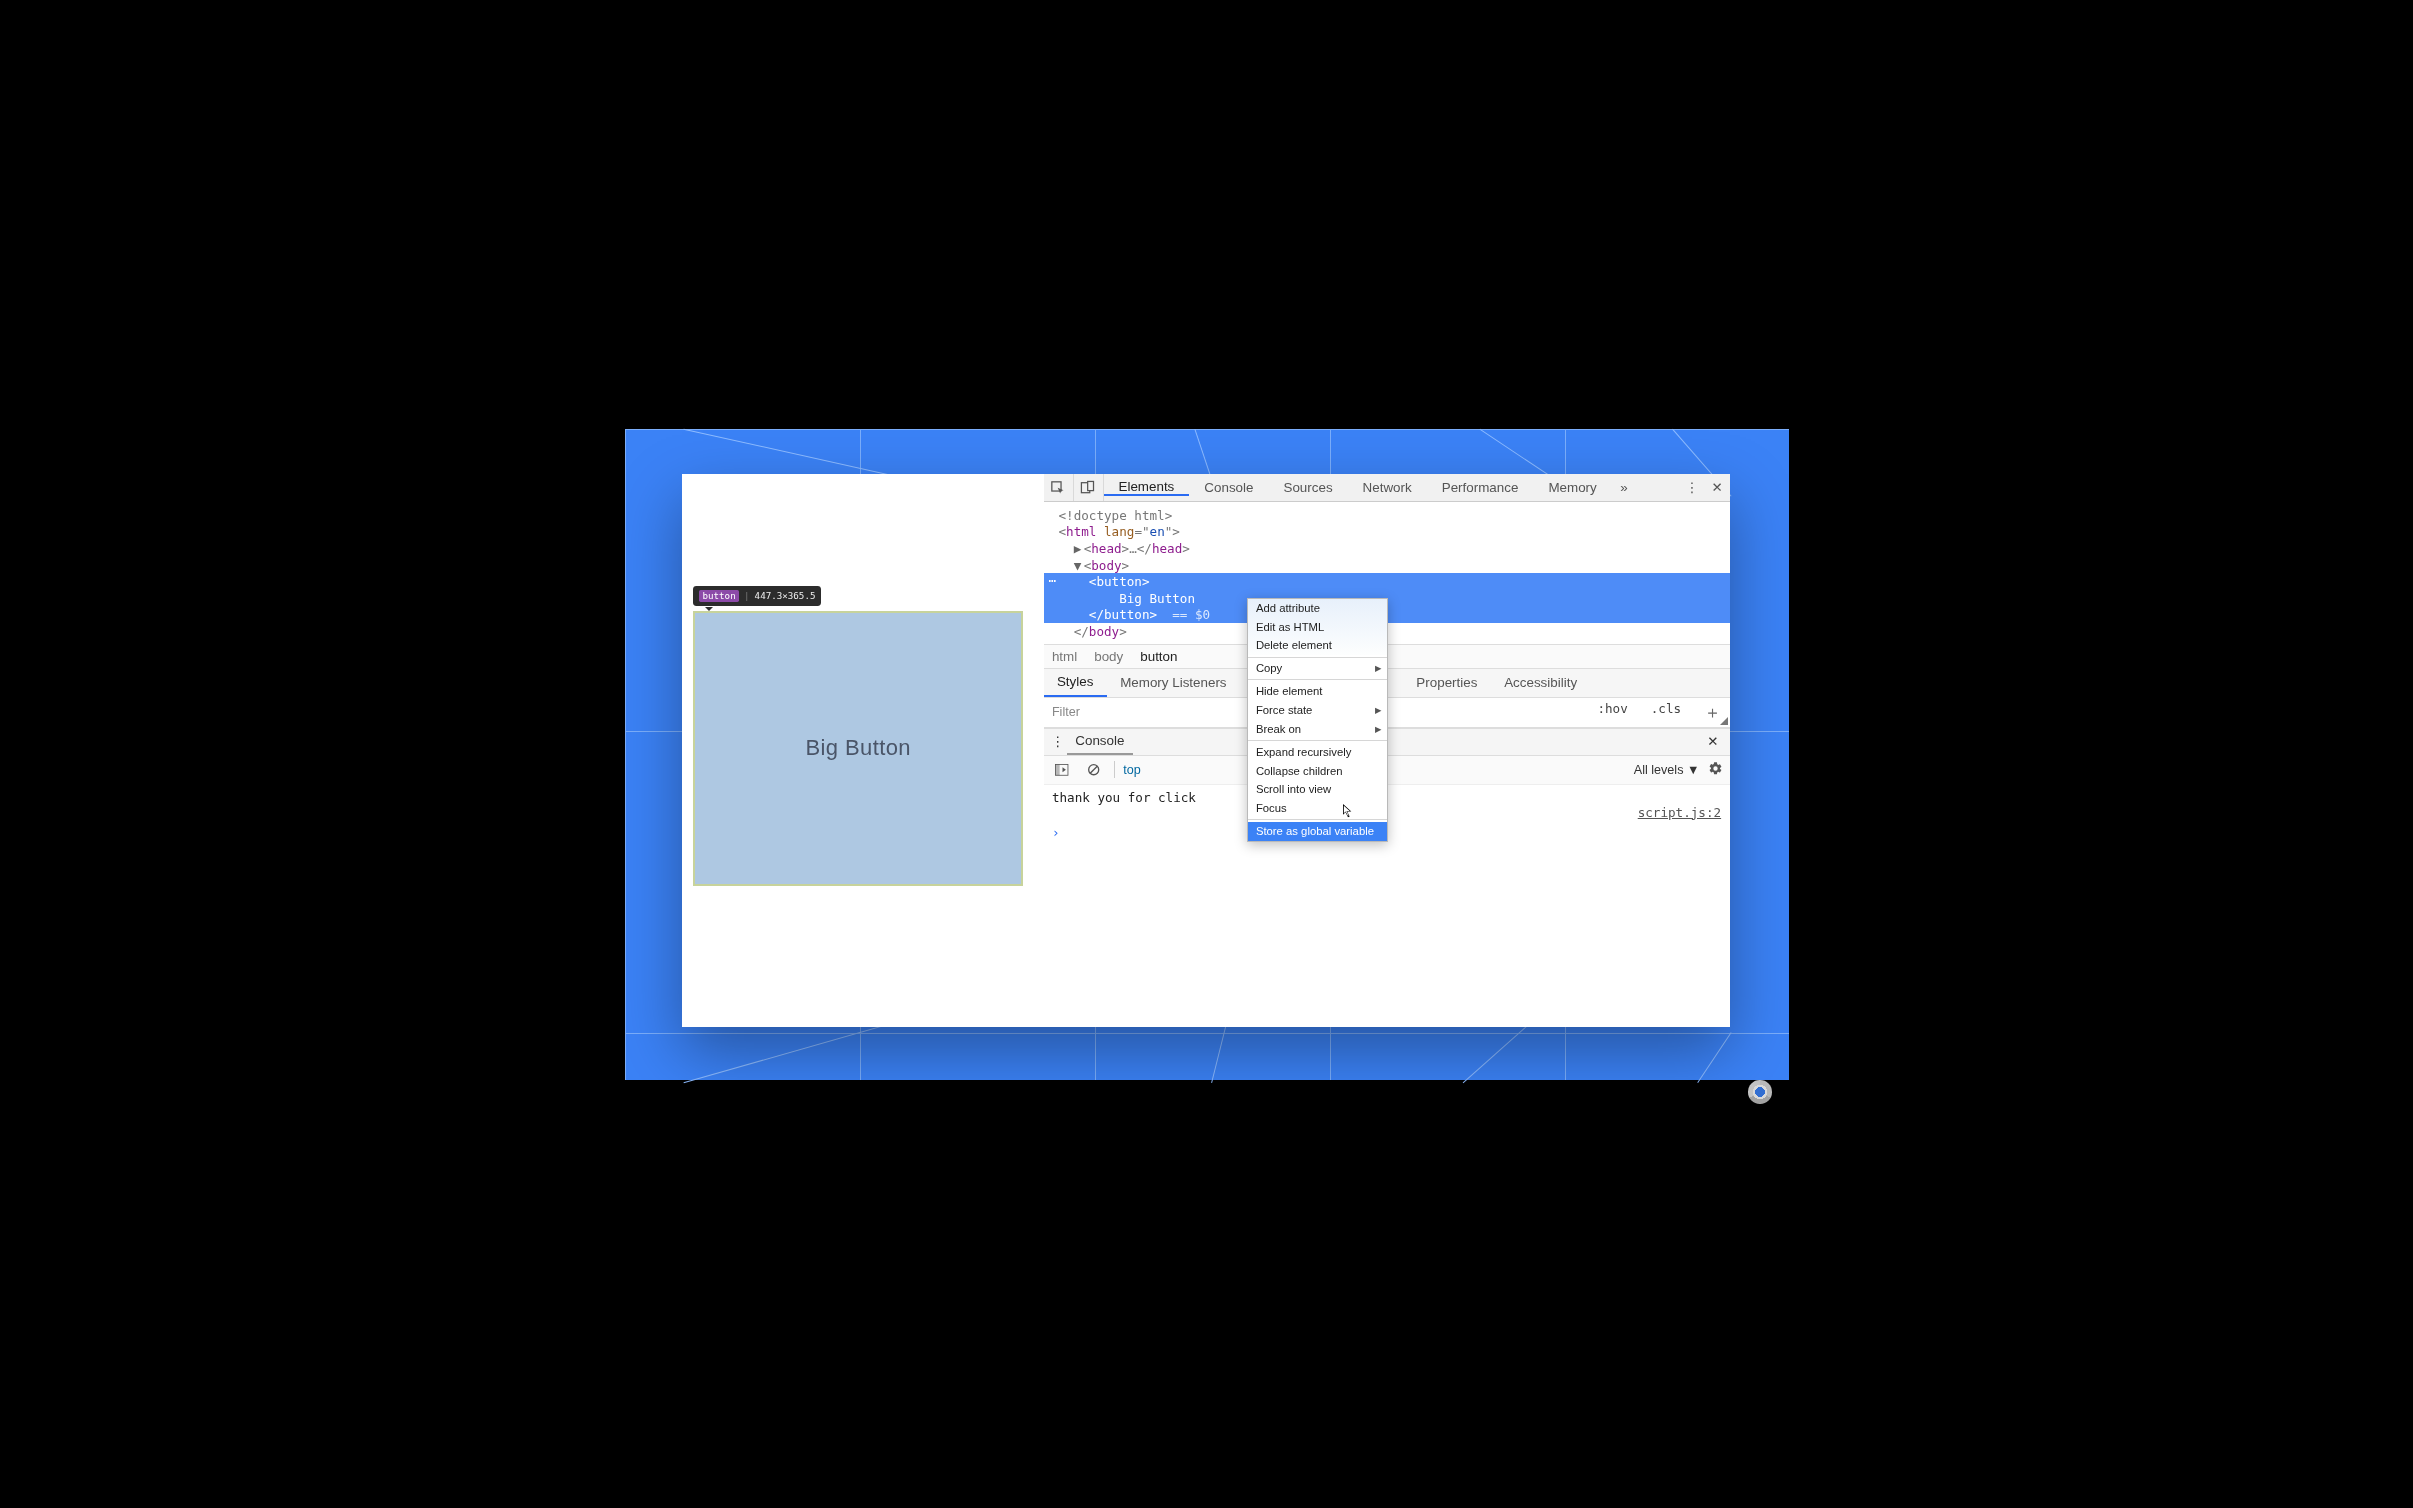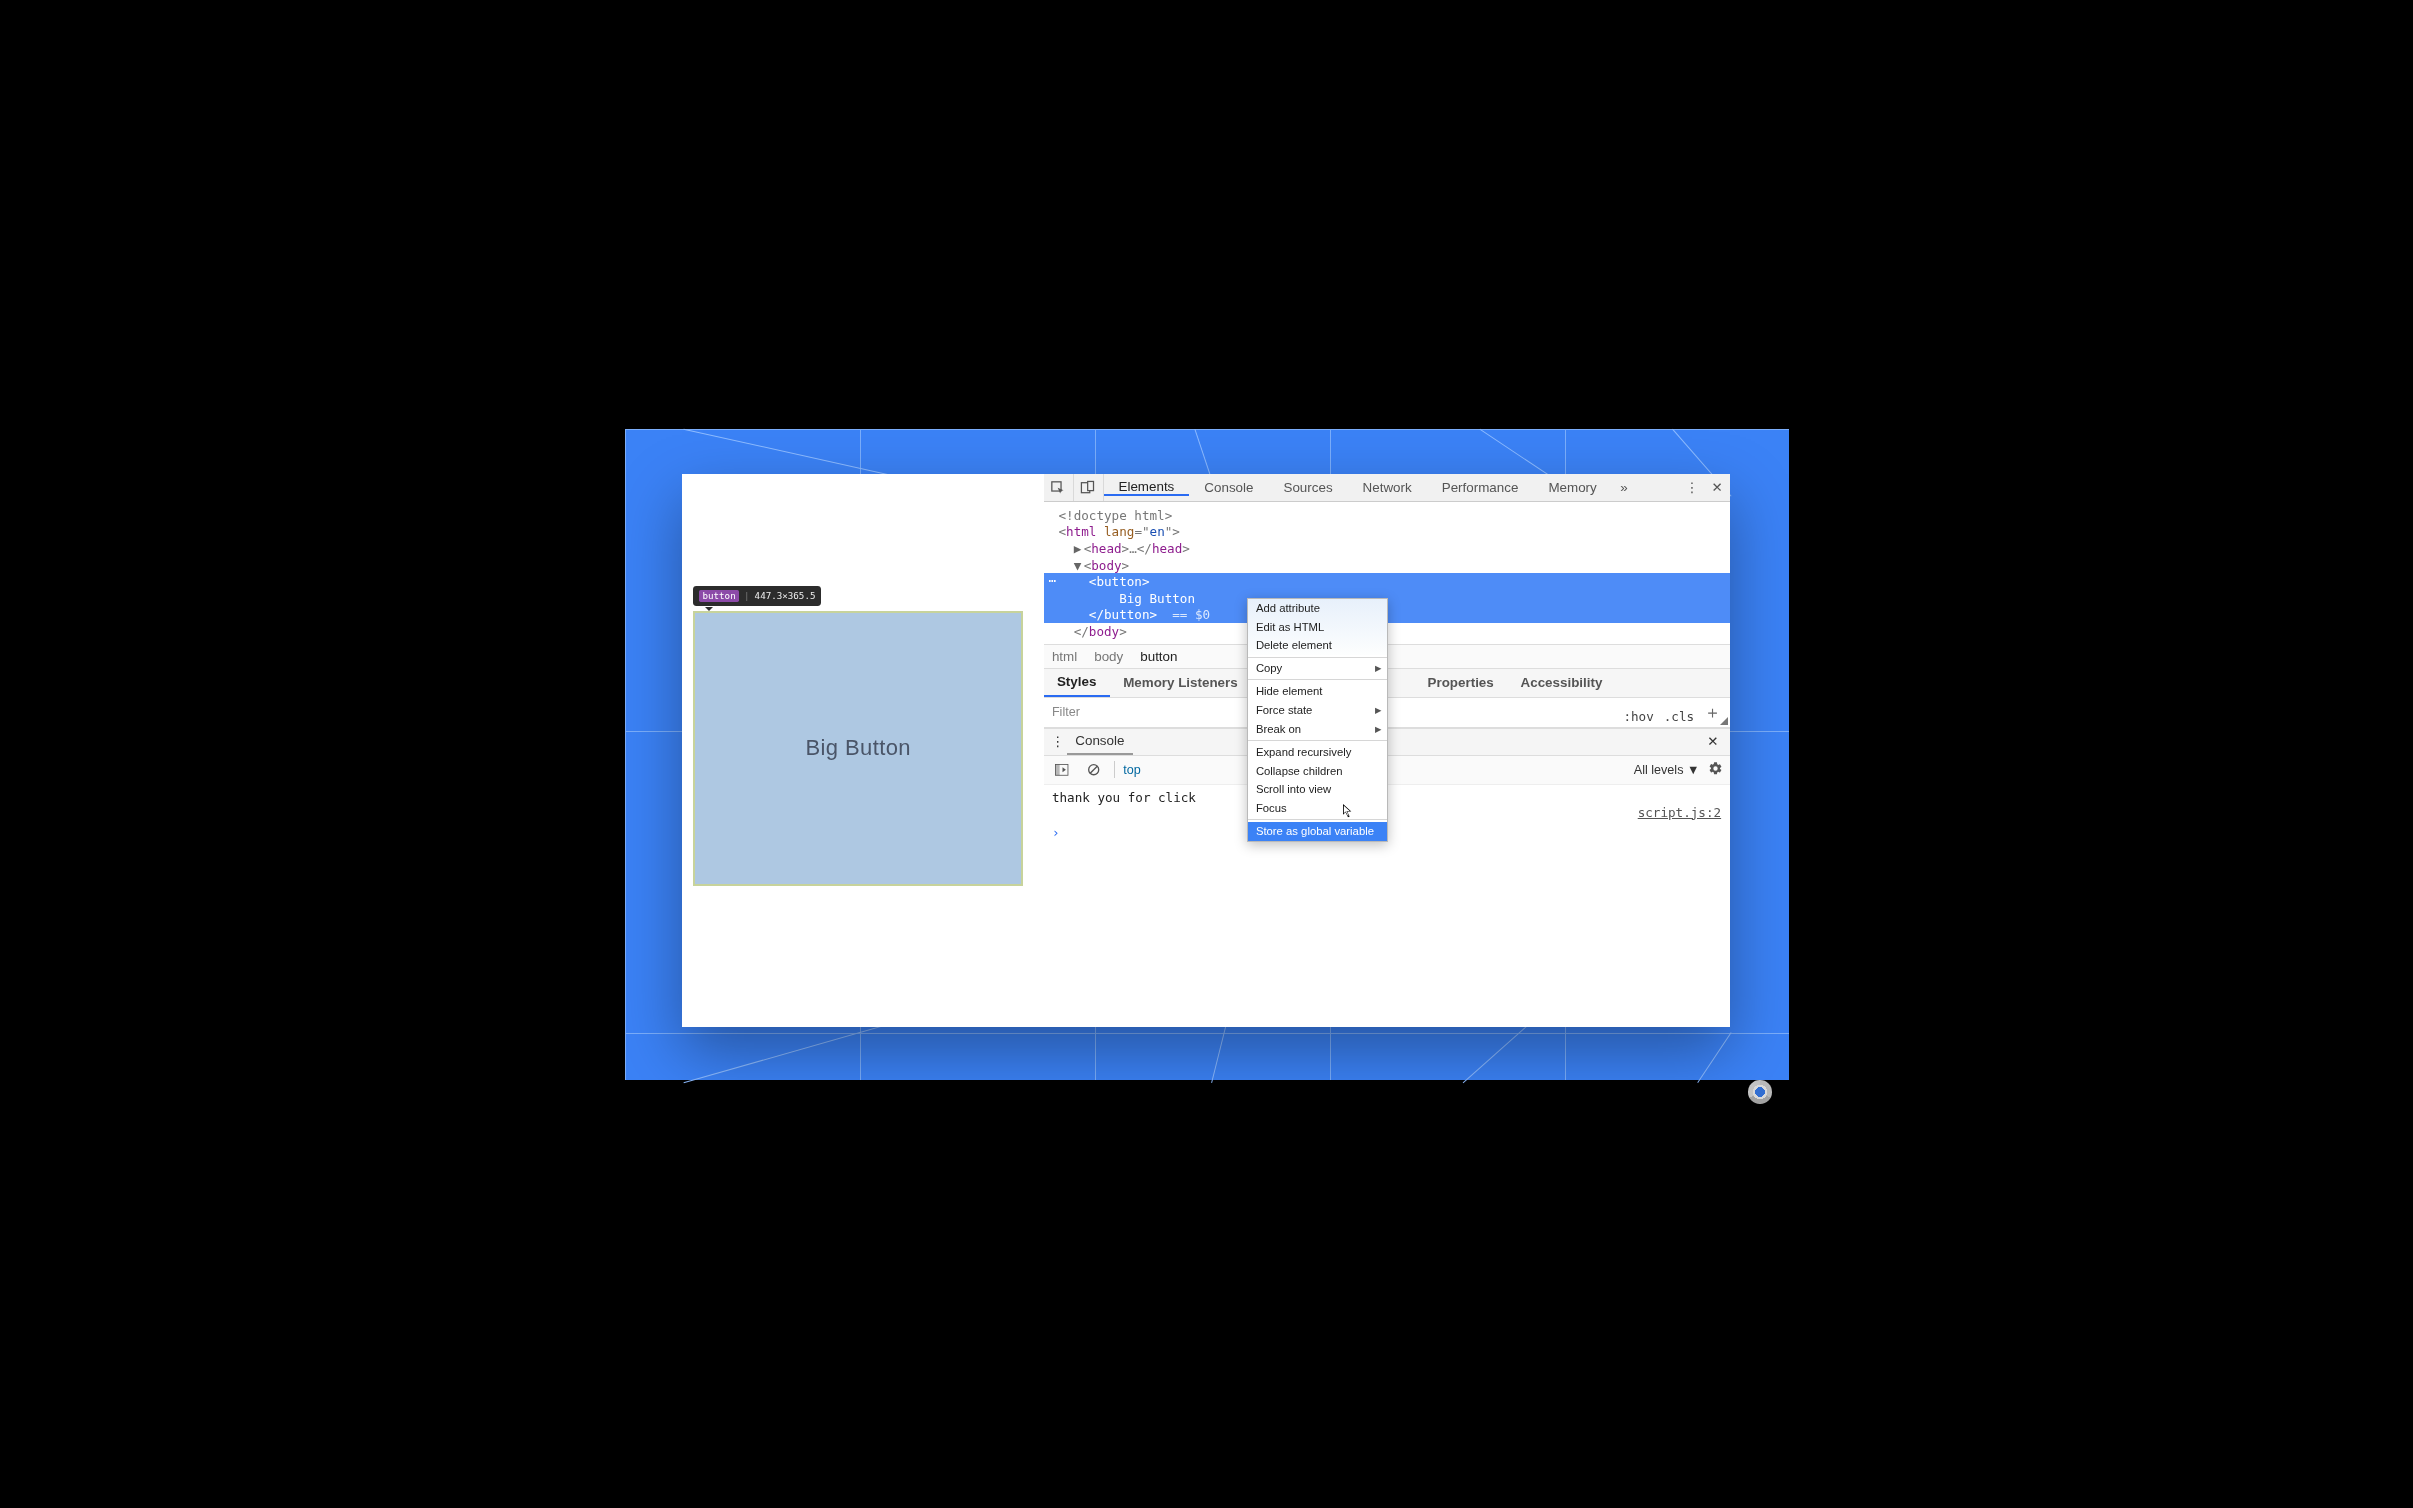--- a/index.html
+++ b/index.html
@@ -124,28 +124,28 @@
     height: 25px; border-top: 0.8px solid #ddd; border-bottom: 0.8px solid #ddd;
     background:#fafafa; display:flex; align-items:center; gap: 17px; padding: 0 8.4px;
     font-size: 13.4px; color: #777;
   }
   .breadcrumb .crumb-active { color: #222; }
 
   .sub-tabs {
     height: 28.5px; border-bottom: 0.8px solid #ddd;
     display:flex; align-items:stretch; font-size:13.4px; color:#555; background:#f6f6f6;
   }
-  .sub-tab { padding: 0 13.4px; display:flex; align-items:center;font-weight:bold; }
+  .sub-tab { padding: 0 13.4px; display:flex; align-items:center; }
   .sub-tab.active { color:#222; border-bottom: 2.5px solid #2a6bf2; }
 
   .filter-row {
     height: 30px; border-bottom: 0.8px solid #ddd; display:flex; align-items:center; padding: 0 8.4px;
     font-size:12.6px; color:#888; background:#fff; position:relative;
   }
-  .filter-row .right { margin-left:auto; display:flex; align-items:flex-end; gap:10px; color:#444; font-family: Menlo, monospace; }
+  .filter-row .right { margin-left:auto; display:flex; align-items:flex-start; gap:23px; color:#444; font-family: Menlo, monospace; }
   .plus { font-size:17px; color:#666; }
   .tiny-tri { position:absolute; right:1.7px; bottom:1.7px; width:0;height:0;border:4.2px solid transparent; border-right-color:#777; border-bottom-color:#777;}
 
   
   .console-header {
     height: 28.5px; border-top:0.8px solid #ddd; border-bottom:0.8px solid #ddd;
     background:#f5f5f5; display:flex; align-items:center; font-size:13.4px; color:#333;
     padding: 0 5px;
   }
   .console-header .lbl { padding: 0 8.4px; border-bottom: 2.5px solid #999; height:100%; display:flex; align-items:center;}

